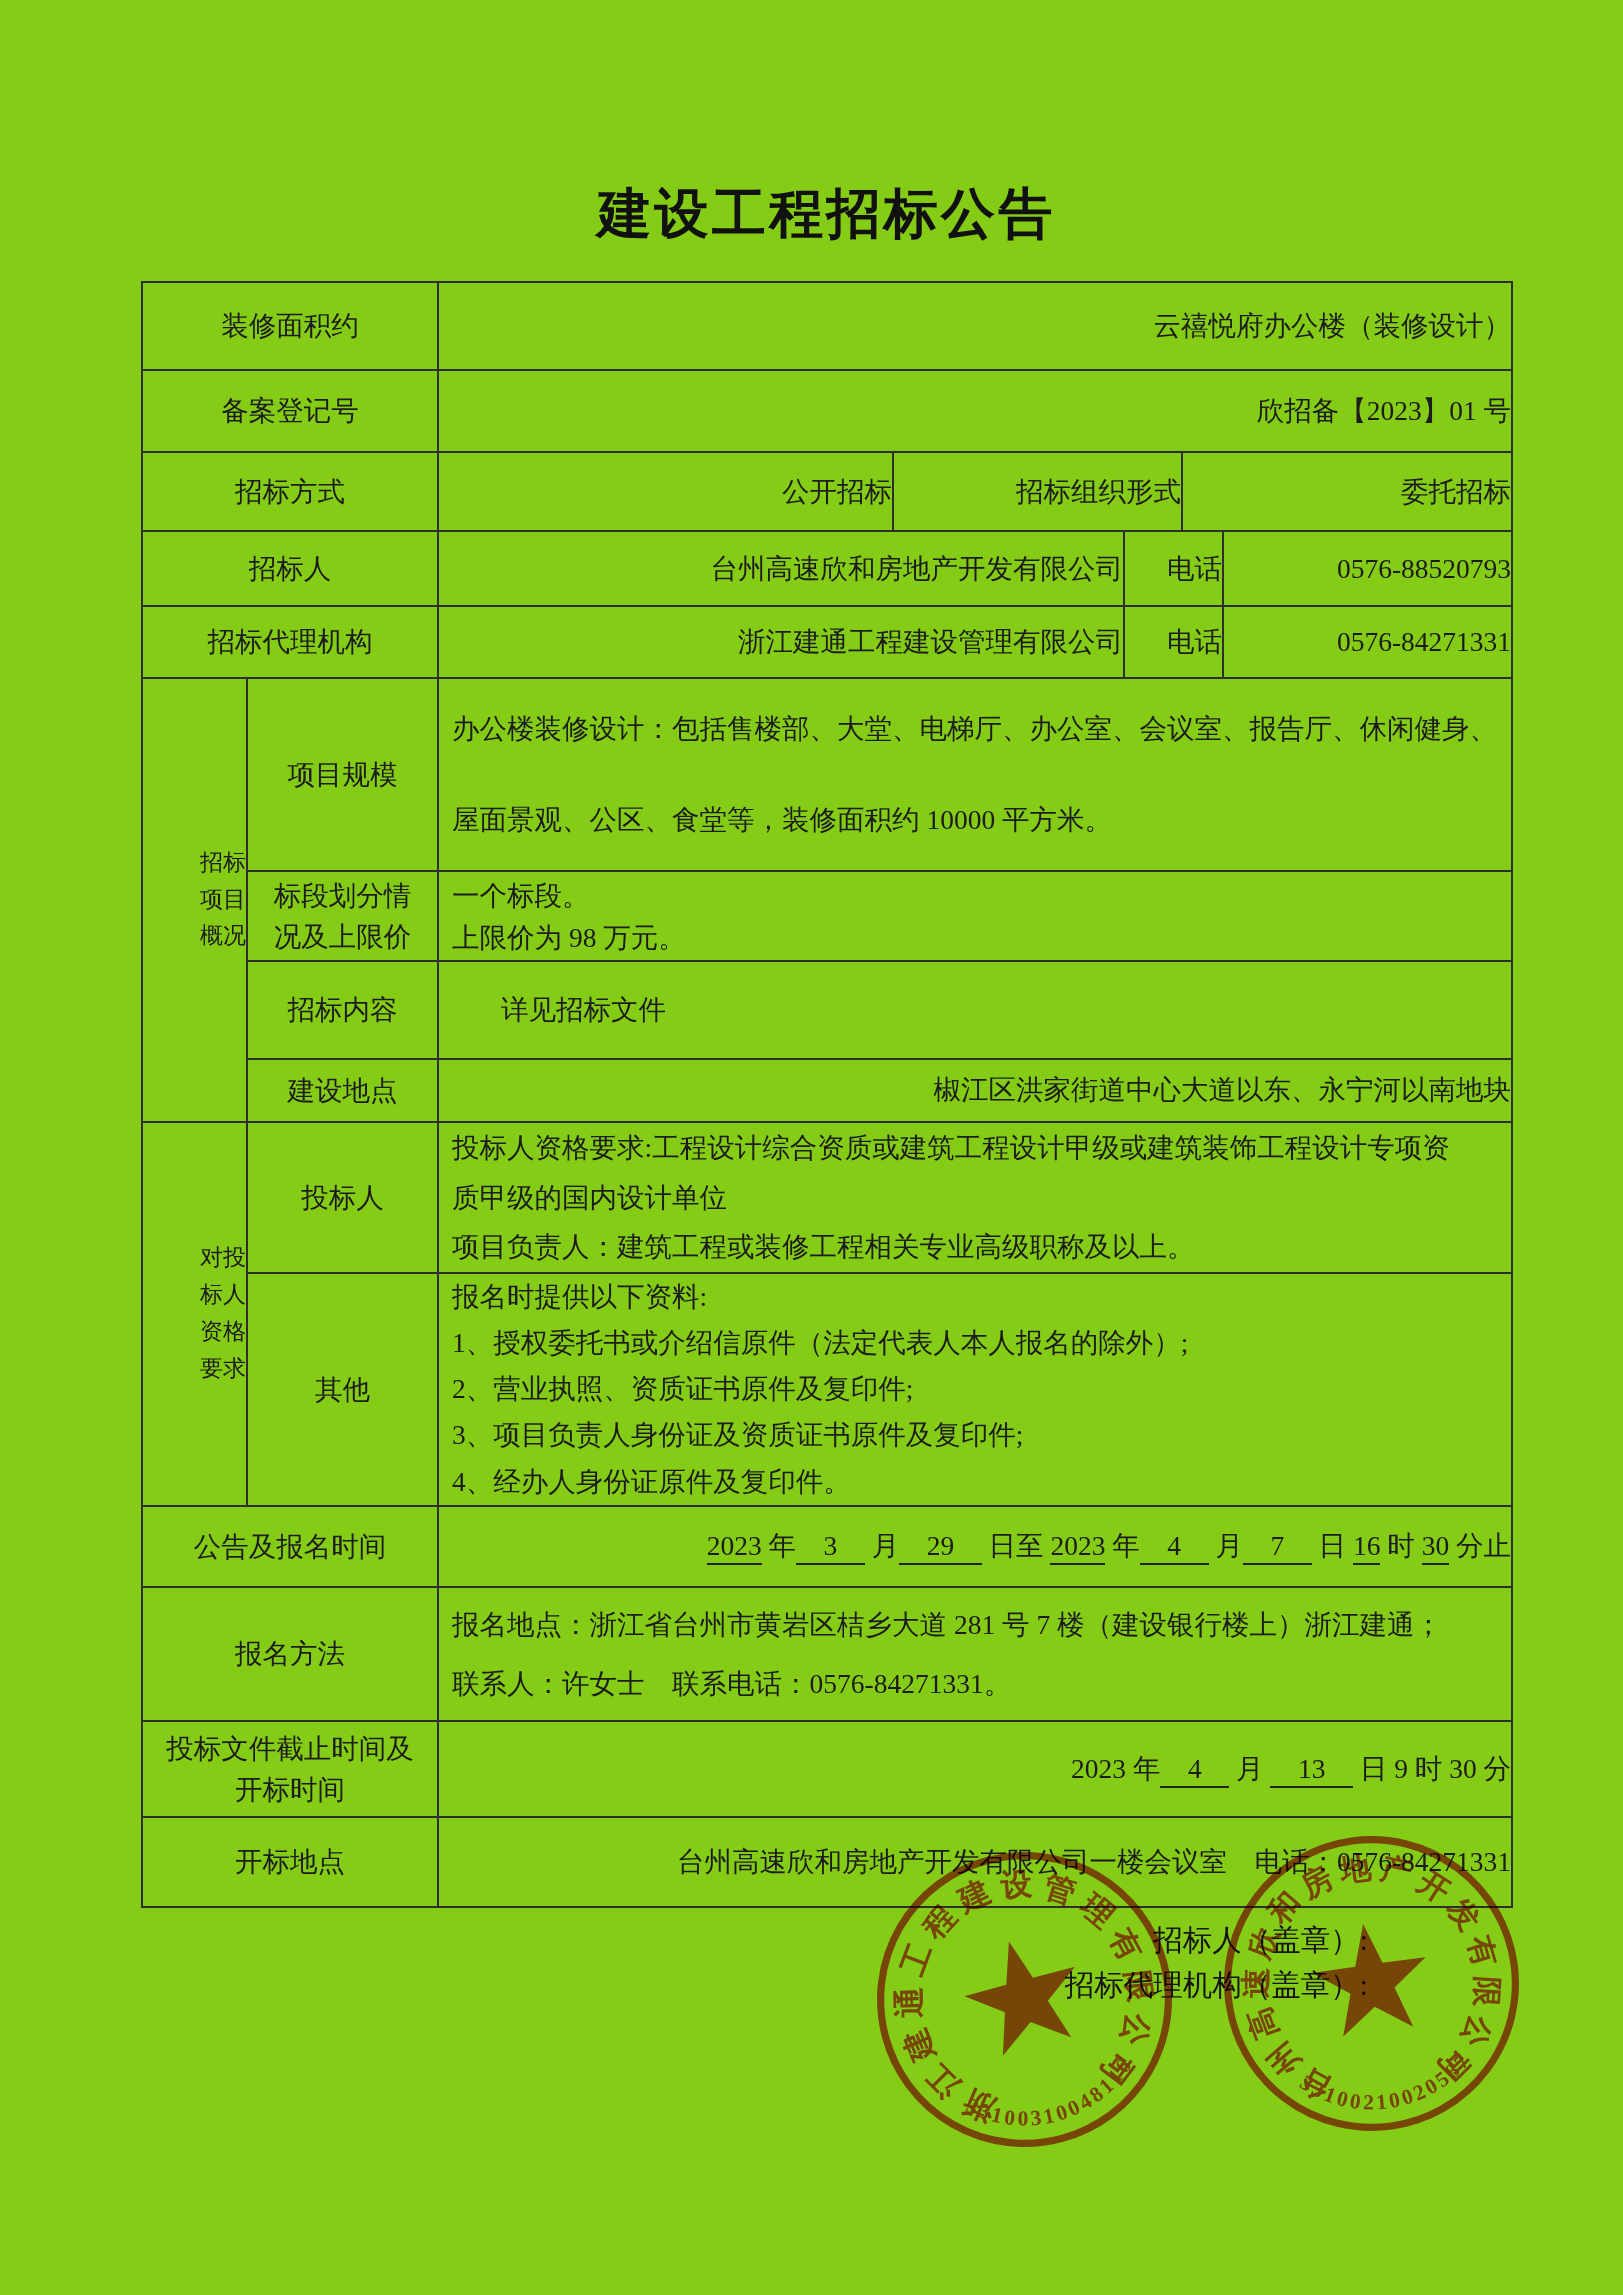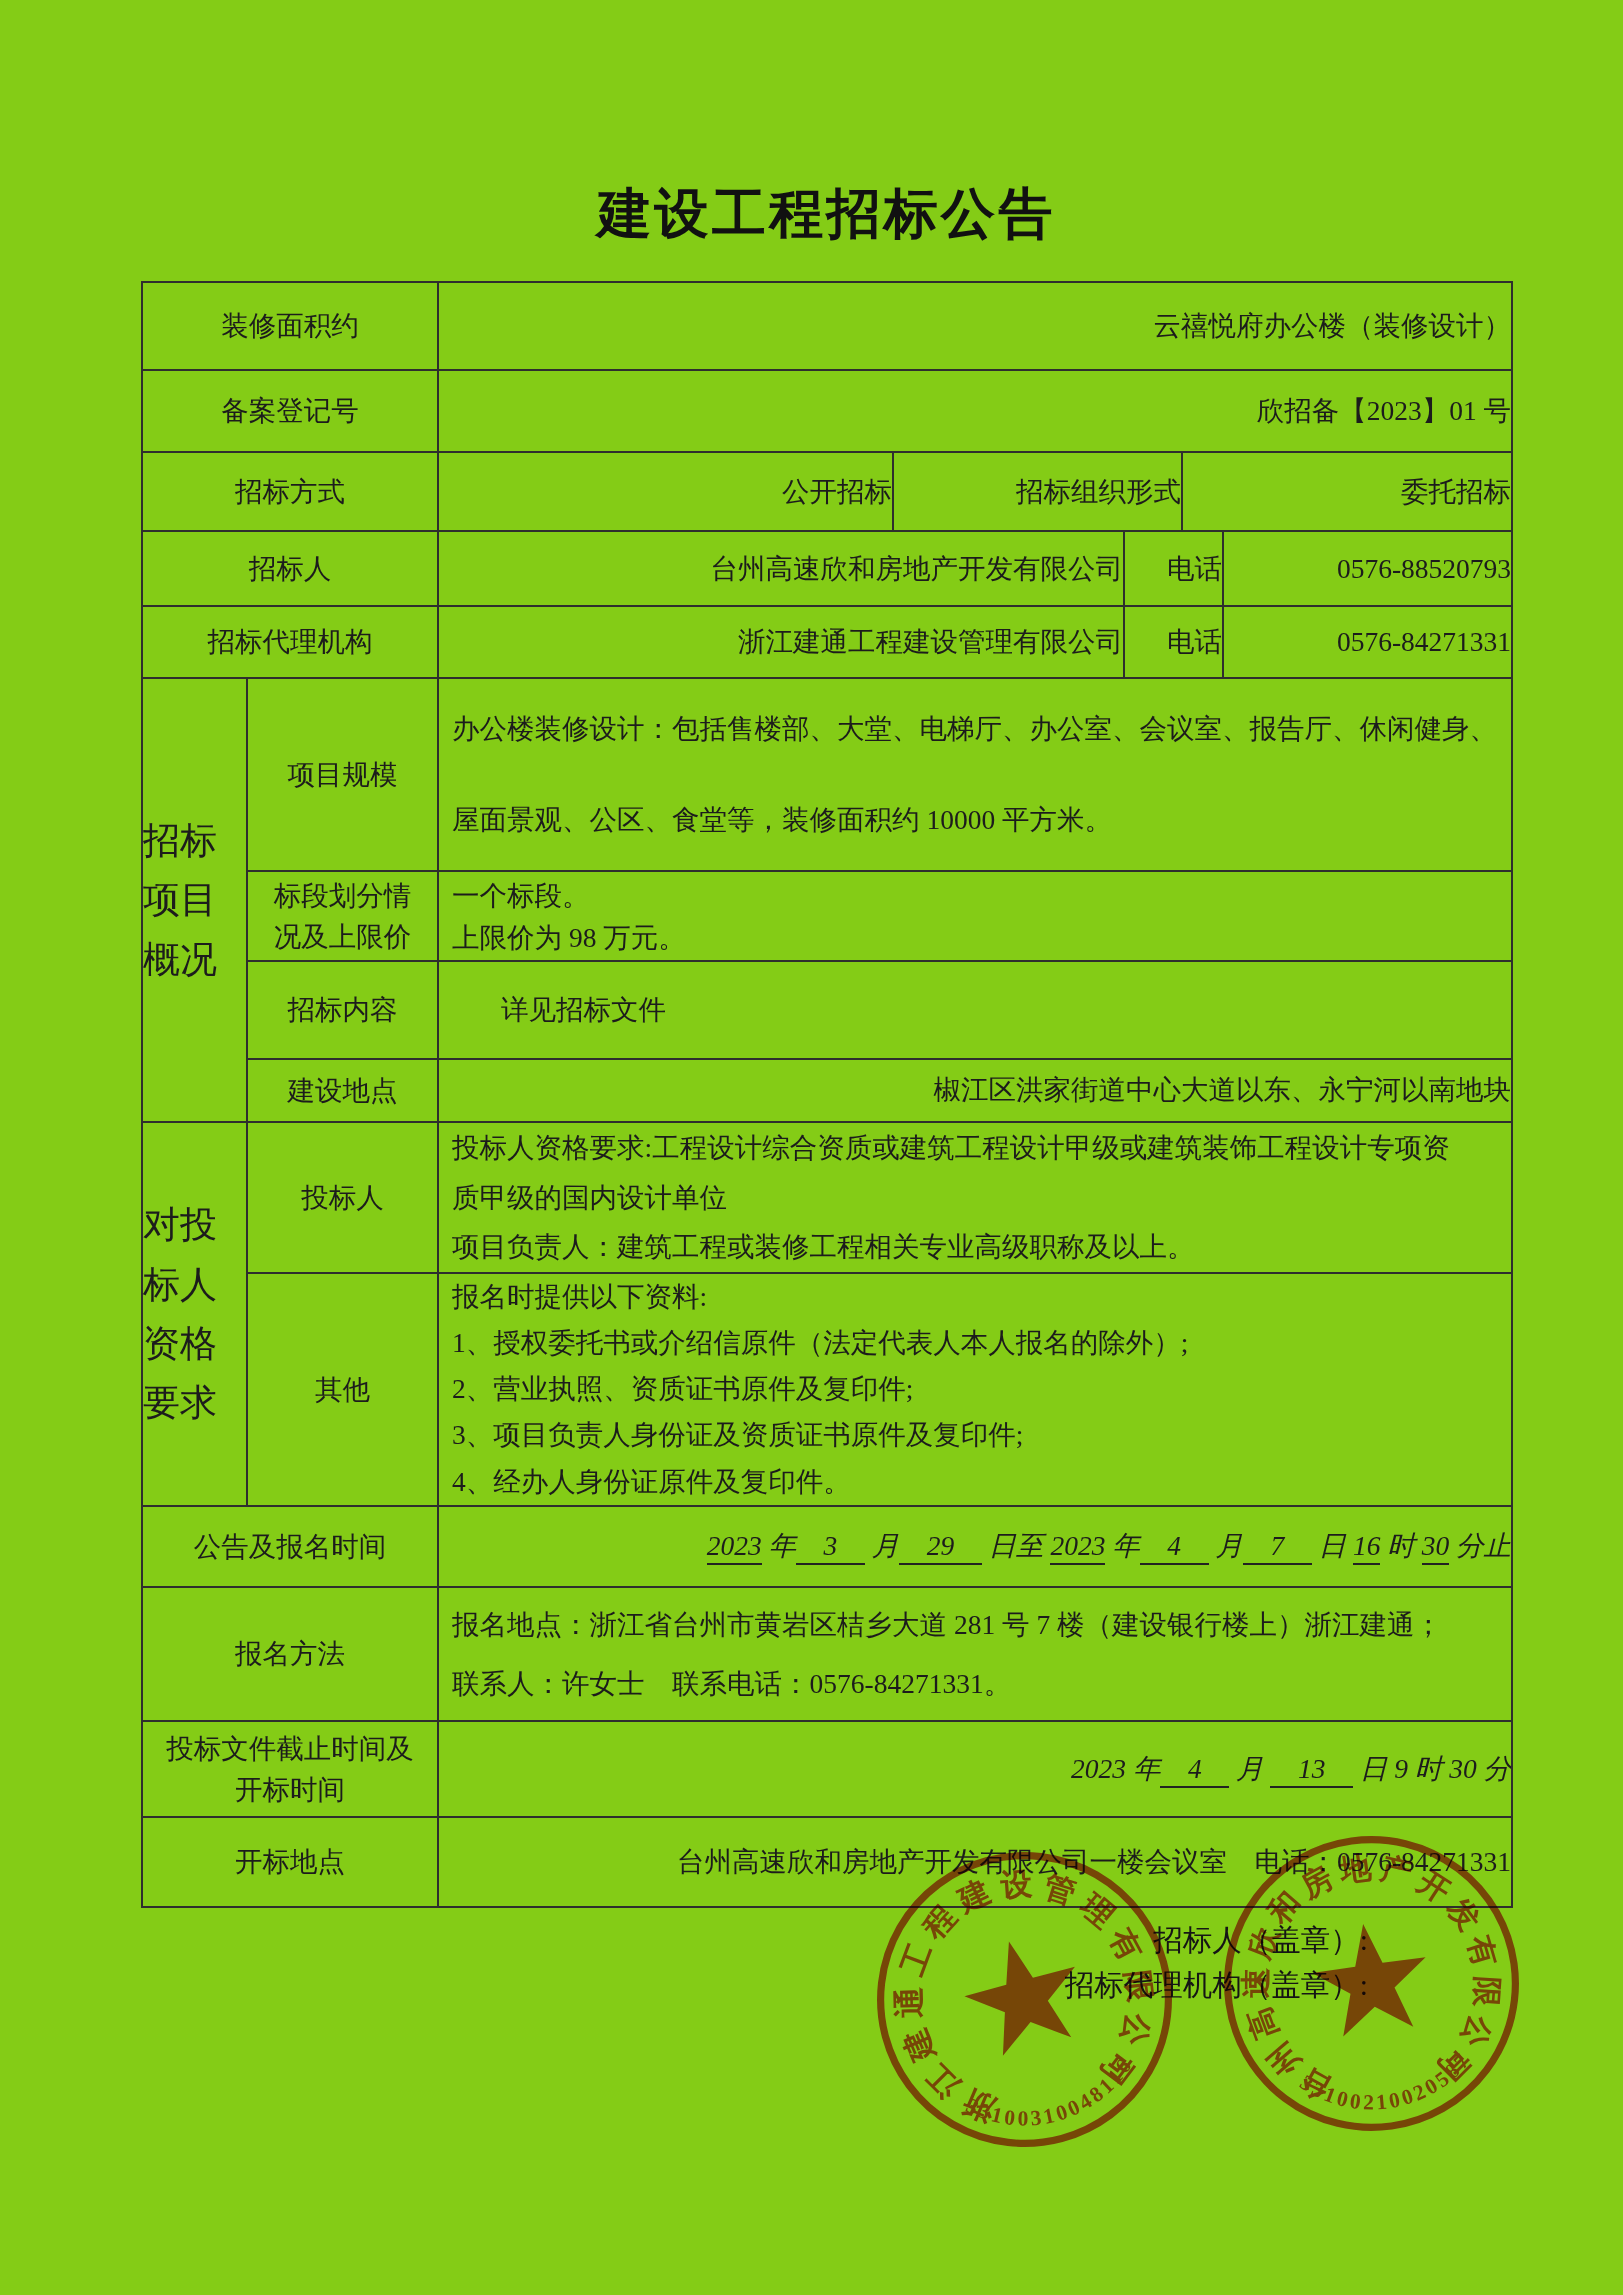--- a/index.html
+++ b/index.html
@@ -20,28 +20,28 @@
     font-size:27.5px;
   }
   table.main td{
     border:2px solid #2e2e2e;
     vertical-align:middle;padding:0;
     overflow:hidden;
   }
   .lbl{text-align:center;line-height:1.5;}
   .ctr{text-align:right;}
   .lft{text-align:left;padding-left:13px !important;padding-right:17px !important;margin-left:32px;}
-  .vlabel{text-align:left;line-height:1.6;font-size:37px;}
+  .vlabel{text-align:right;line-height:1.6;font-size:23px;}
   .cell-scale{line-height:3.3;}
   .cell-sections{line-height:1.55;padding-top:2.6px !important;}
   .cell-content-val{padding-left:62px !important;}
   .cell-bidder{line-height:1.8;}
   .cell-other{line-height:1.68;}
   .cell-signup{line-height:2.15;}
-  .seg{white-space:pre;font-style:italic;}
+  .seg{white-space:pre;}
   .seg.u{border-bottom:2px solid #222;padding-bottom:2px;}
   .tline{white-space:nowrap;}
   .signature{
     position:absolute;left:923px;top:1918px;width:445px;
     font-size:29.5px;line-height:45px;color:#151515;
     text-align:right;
   }
   .signature .sig-date{padding-right:51px;}
   .seal{position:absolute;mix-blend-mode:multiply;opacity:.93;}
   .seal text{

